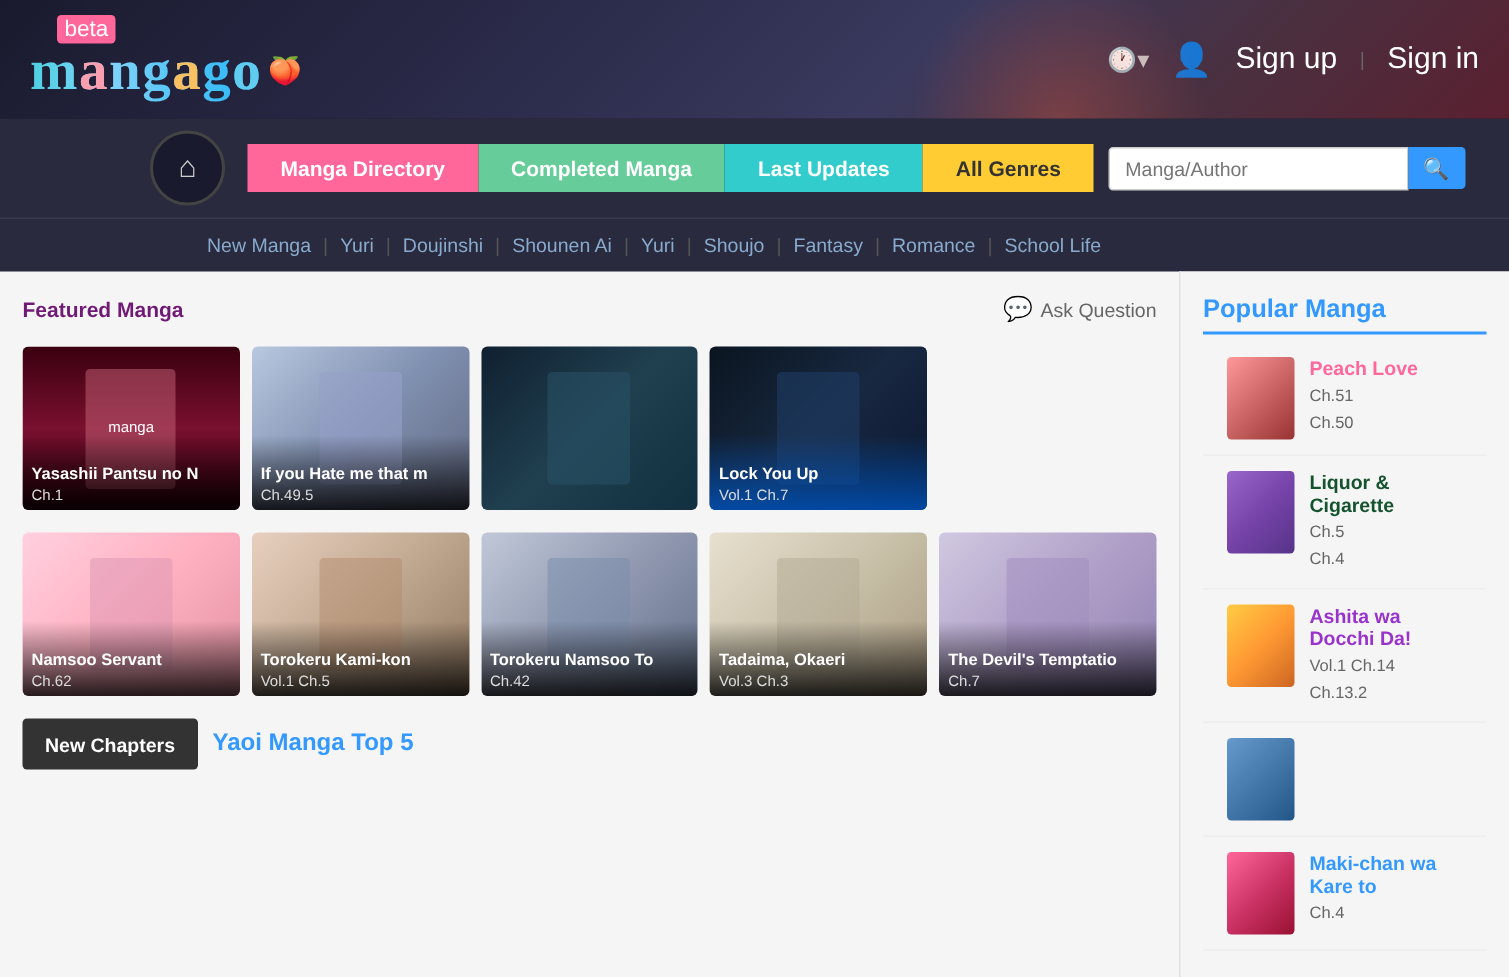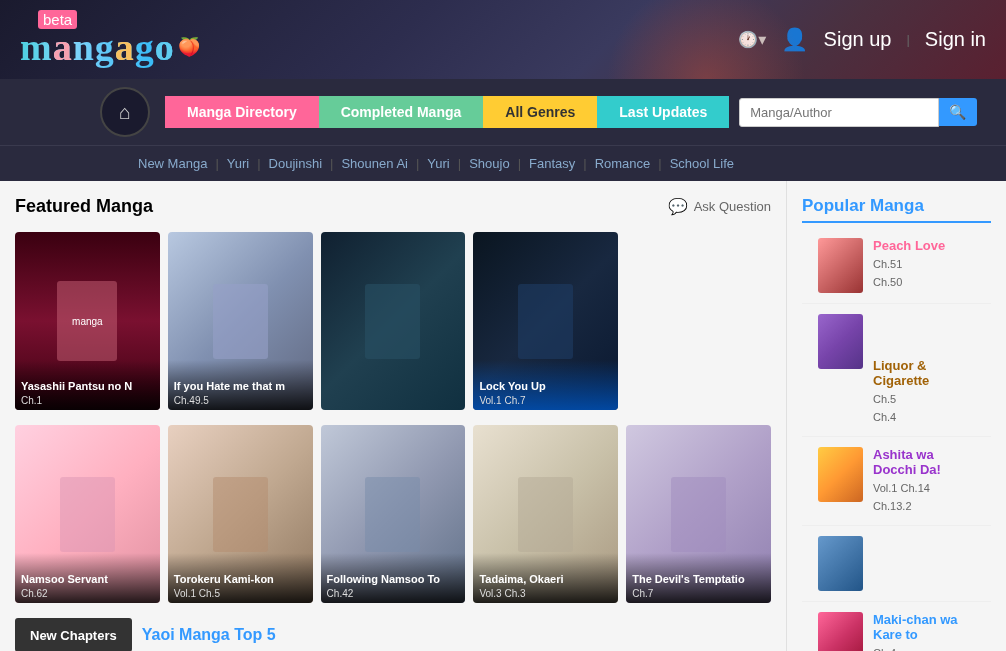--- a/index.html
+++ b/index.html
@@ -144,22 +144,22 @@
       flex: 1;
       padding: 15px;
     }
     .section-header {
       display: flex;
       align-items: center;
       justify-content: space-between;
       margin-bottom: 15px;
     }
     .featured-title {
-      color: #000000;
-      font-size: 18px;
+      color: #701a75;
+      font-size: 14px;
       font-weight: bold;
     }
     .ask-question {
       display: flex;
       align-items: center;
       gap: 5px;
       color: #666;
       font-size: 13px;
       cursor: pointer;
     }
@@ -170,21 +170,21 @@
       display: grid;
       grid-template-columns: repeat(5, 1fr);
       gap: 8px;
       margin-bottom: 15px;
     }
     .manga-card {
       position: relative;
       border-radius: 4px;
       overflow: hidden;
       cursor: pointer;
-      height: 178px;
+      height: 109px;
     }
     .manga-card-info {
       position: absolute;
       bottom: 0;
       left: 0;
       right: 0;
       background: linear-gradient(transparent, rgba(0,0,0,0.85));
       padding: 20px 6px 4px;
       color: white;
     }
@@ -253,21 +253,21 @@
       color: white;
       text-align: center;
     }
     .popular-info { flex: 1; }
     .popular-manga-title {
       font-weight: bold;
       font-size: 13px;
       margin-bottom: 3px;
     }
     .popular-manga-title.pink { color: #ff6699; }
-    .popular-manga-title.orange { color: #a16207; margin-top: 44px; }
+    .popular-manga-title.orange { color: #14532d; }
     .popular-manga-title.purple { color: #9933cc; }
     .popular-manga-title.green { color: #33aa66; }
     .popular-manga-title.blue { color: #3399ff; }
     .popular-chapter { font-size: 11px; color: #666; line-height: 1.6; }
 
     
     .bg-dark-red { background: linear-gradient(135deg, #2d1010, #5a2020, #3a1515); }
 
     .sidebar-thumb1 { background: linear-gradient(135deg, #ff9999, #cc6666, #993333); }
     .sidebar-thumb2 { background: linear-gradient(135deg, #9966cc, #7744aa, #553388); }
@@ -295,22 +295,22 @@
     <span class="separator">|</span>
     <a href="#">Sign in</a>
   </div>
 </div>
 
 <div class="nav-bar">
   <div class="home-btn">⌂</div>
   <div class="nav-buttons">
     <a class="nav-btn nav-btn-pink" href="#">Manga Directory</a>
     <a class="nav-btn nav-btn-green" href="#">Completed Manga</a>
+    <a class="nav-btn nav-btn-teal" href="#">Last Updates</a>
     <a class="nav-btn nav-btn-yellow" href="#">All Genres</a>
-    <a class="nav-btn nav-btn-teal" href="#">Last Updates</a>
   </div>
   <div class="search-area">
     <input class="search-input" type="text" placeholder="Manga/Author" style="">
     <button class="search-btn">🔍</button>
   </div>
 </div>
 
 <div class="sub-nav">
   <a href="#">New Manga</a>
   <span class="sep">|</span>
@@ -402,21 +402,21 @@
           <div class="manga-card-title">Torokeru Kami-kon</div>
           <div class="manga-card-chapter">Vol.1 Ch.5</div>
         </div>
       </div>
 
       <div class="manga-card" style="background:linear-gradient(135deg,#c0c8d8,#9098b0,#607088);">
         <div style="width:100%;height:100%;display:flex;align-items:center;justify-content:center;">
           <div style="width:55px;height:75px;background:rgba(120,140,170,0.5);border-radius:3px;"></div>
         </div>
         <div class="manga-card-info">
-          <div class="manga-card-title">Following Namsoo To</div>
+          <div class="manga-card-title">Torokeru Namsoo To</div>
           <div class="manga-card-chapter">Ch.42</div>
         </div>
       </div>
 
       <div class="manga-card" style="background:linear-gradient(135deg,#e8e0d0,#c8c0a8,#a89880);">
         <div style="width:100%;height:100%;display:flex;align-items:center;justify-content:center;">
           <div style="width:55px;height:75px;background:rgba(180,170,150,0.5);border-radius:3px;"></div>
         </div>
         <div class="manga-card-info">
           <div class="manga-card-title">Tadaima, Okaeri</div>

